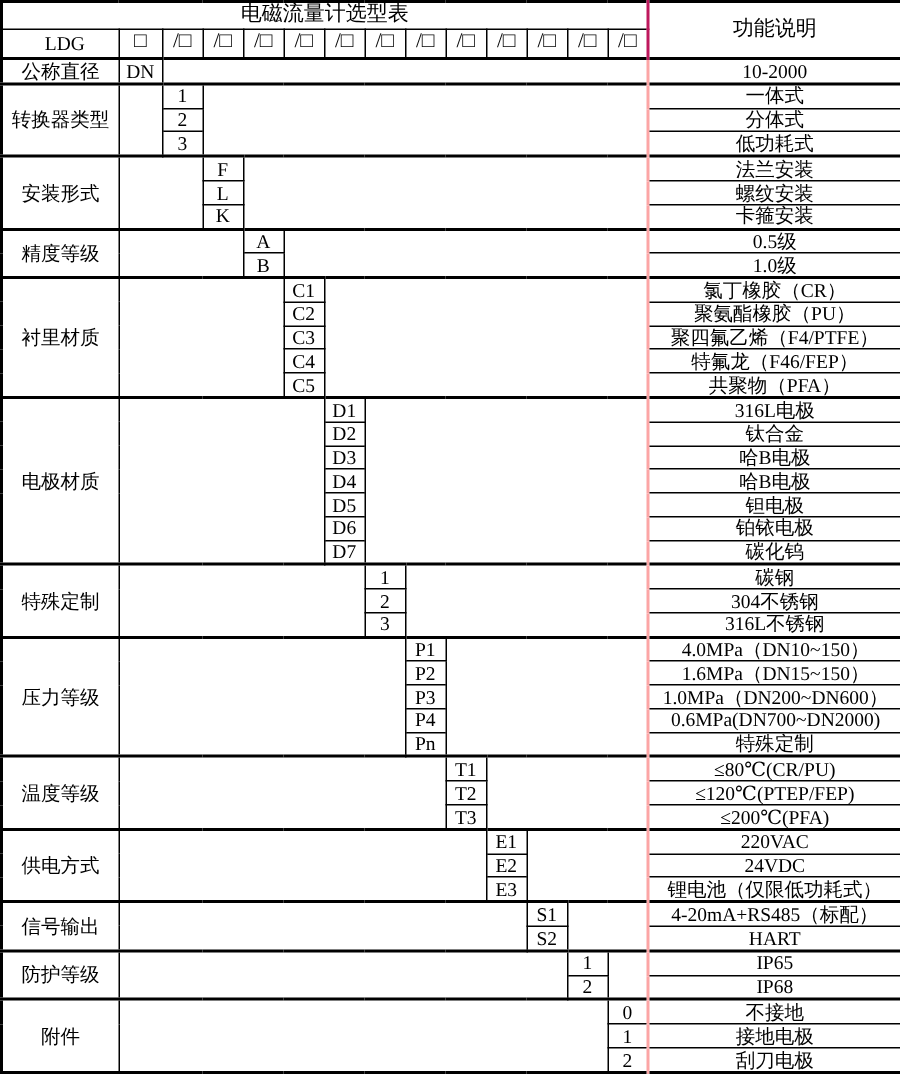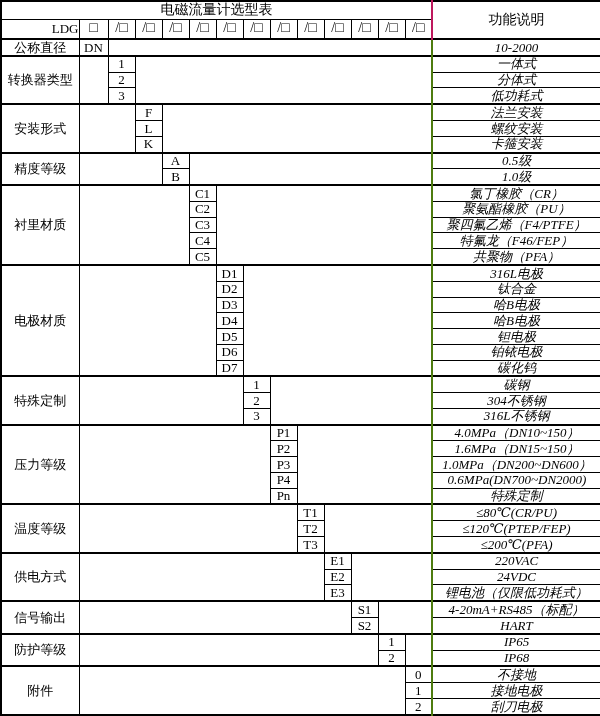--- a/index.html
+++ b/index.html
@@ -24,23 +24,23 @@
     vertical-align: middle;
     font-size: 13px;
     line-height: 1.05;
     overflow: hidden;
     white-space: nowrap;
   }
   tr.title-row { height: 18px; }
   tr.model-row { height: 20px; }
   td.title { font-size: 14px; }
   td.fn-header { font-size: 14px; border-left: 2px solid #be185d; }
-  td.fn { border-left: 2px solid #4d7c0f; font-style: italic; }
+  td.fn { border-left: 2px solid #fca5a5; }
   td.fn.left { text-align: center; padding-left: 1px; }
-  td.model-prefix { text-align: right; padding-left: 6px; font-size: 13px; }
+  td.model-prefix { text-align: center; padding-left: 6px; font-size: 13px; }
   td.box-cell, td.slot-cell { font-size: 14px; }
   tr.group-start td { border-top: 2px solid #000; }
   td.cat { font-size: 13px; }
   td.code { font-size: 13px; }
   td.empty-span { }
 </style>
 </head>
 <body>
 
 <table class="sel-table">

